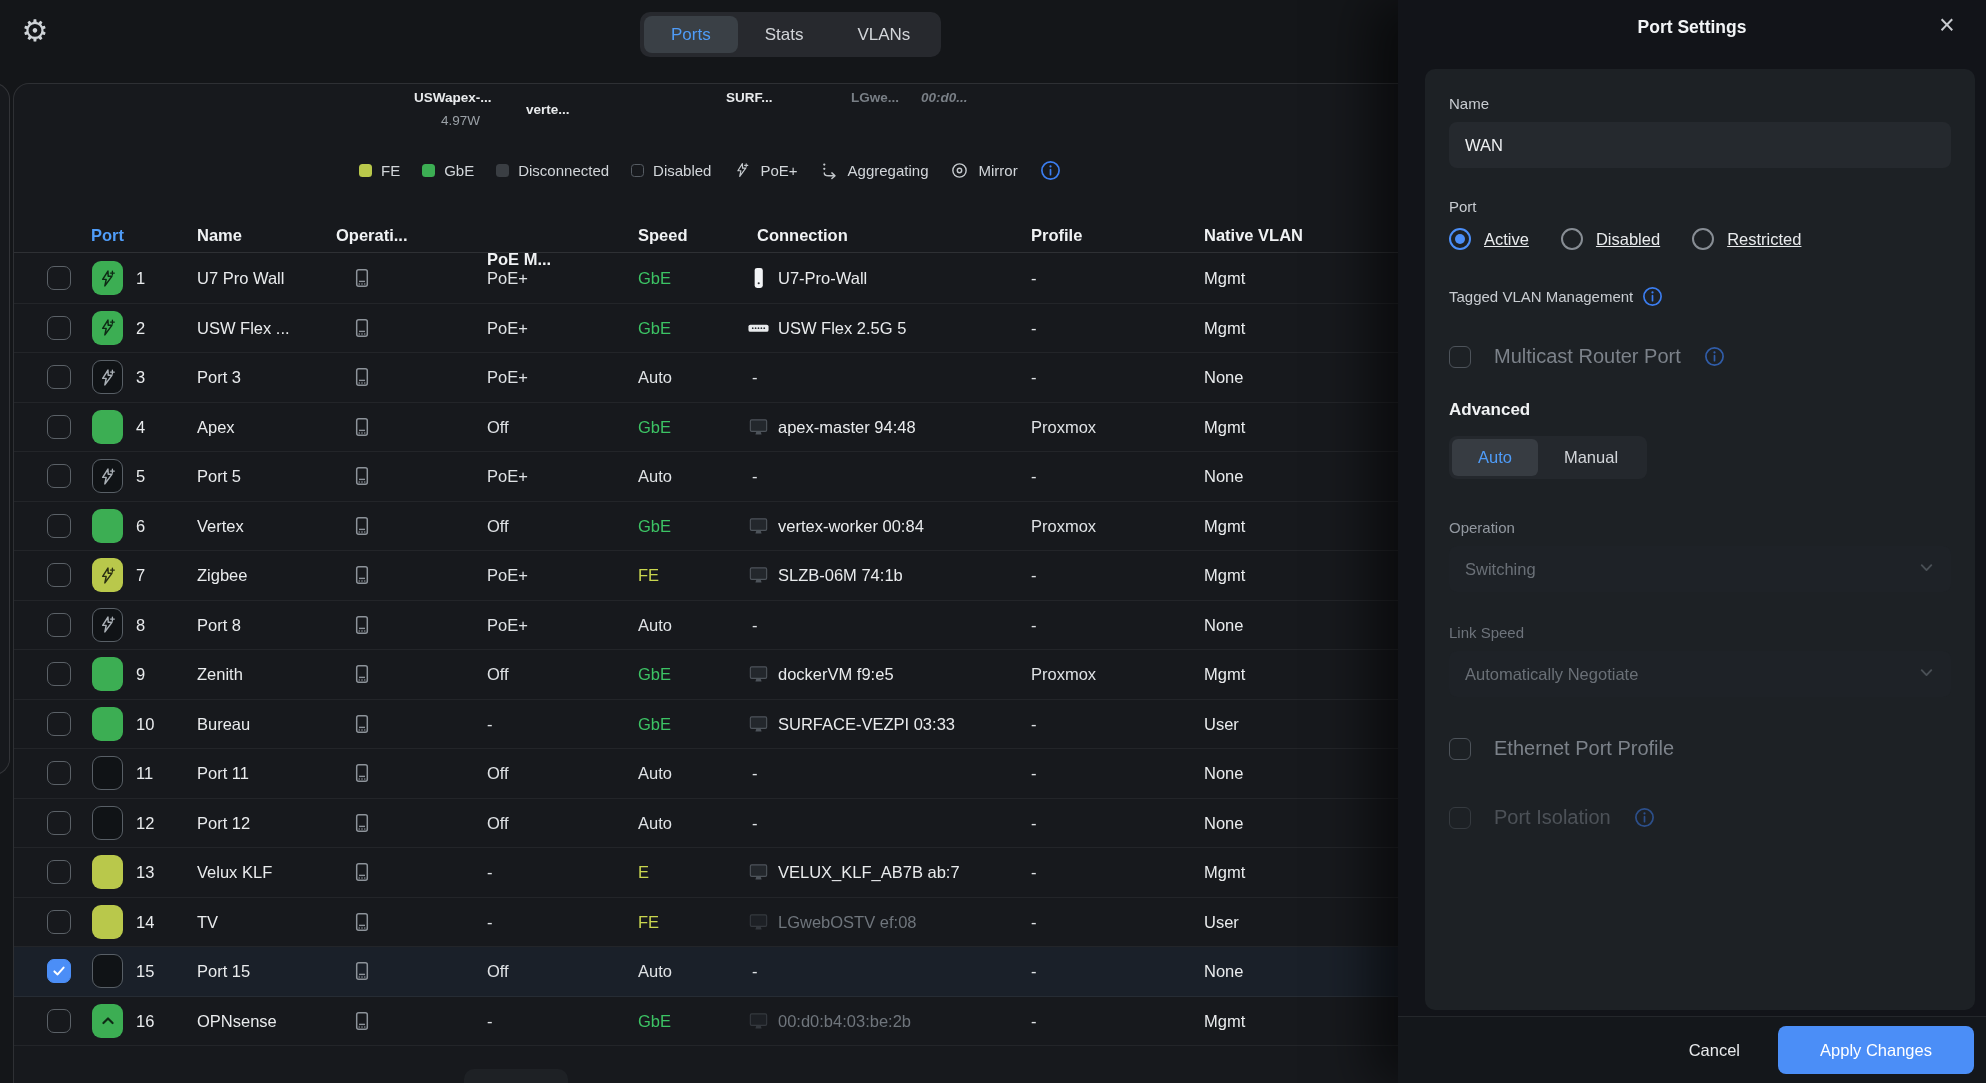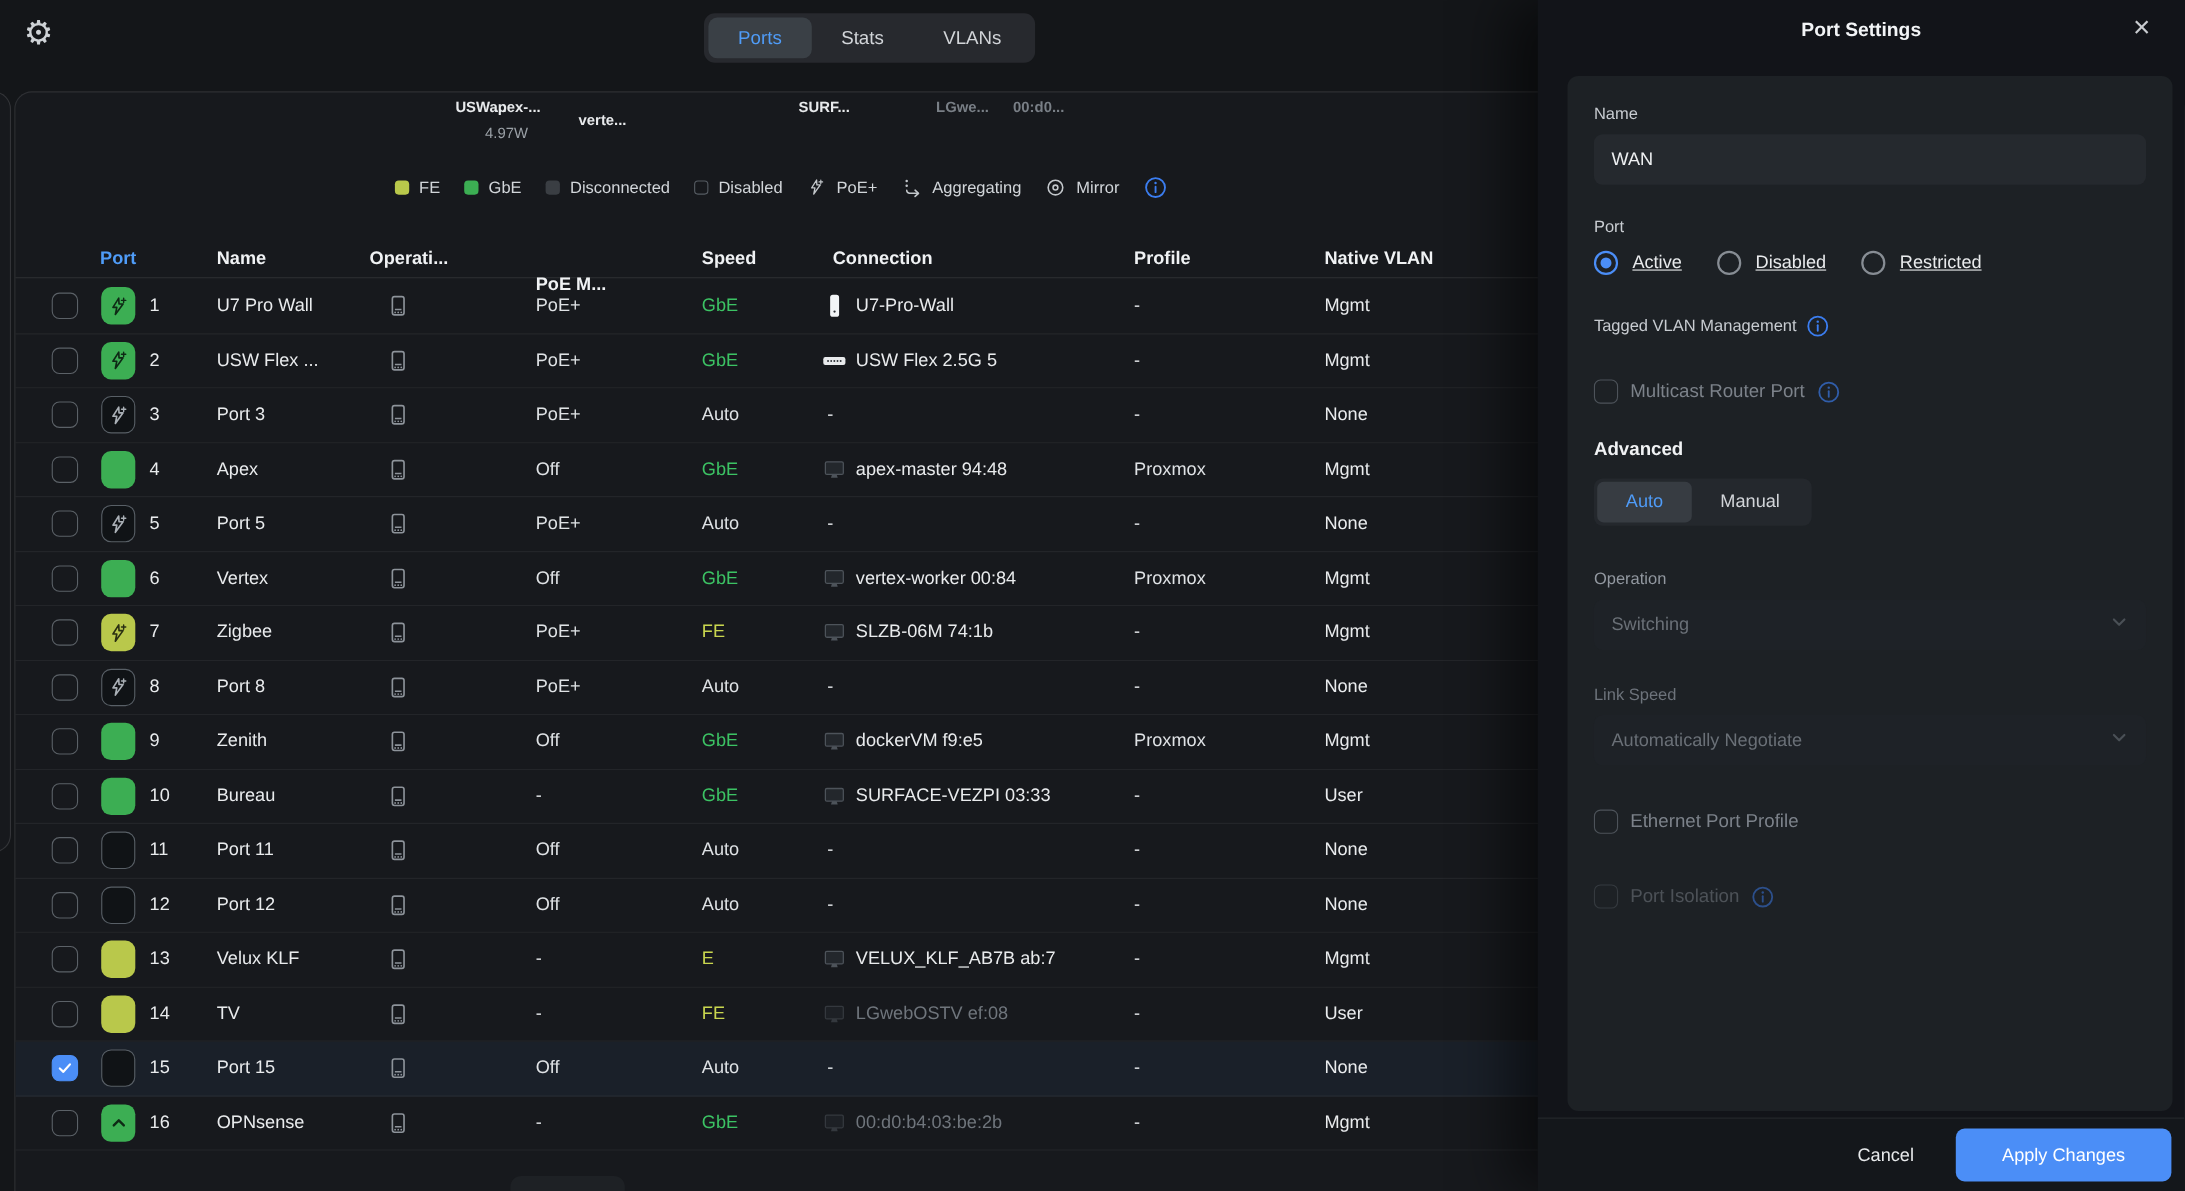--- a/index.html
+++ b/index.html
@@ -91,21 +91,21 @@
   .select.disabled { background:#1e2227; color:#6a7077; cursor:default; }
   .select.disabled .val { font-weight:normal; }
 
   .radio-row { display:flex; align-items:center; gap:32px; margin-top:13px;text-decoration:underline; }
   .radio { display:flex; align-items:center; gap:13px; font-size:16.5px; color:#e9ebed; cursor:pointer; }
   .rdot { width:22px; height:22px; border-radius:50%; border:2px solid #878d94; position:relative; }
   .radio.sel .rdot { border-color:var(--apply); }
   .radio.sel .rdot::after { content:""; position:absolute; left:50%; top:50%; transform:translate(-50%,-50%);
     width:10px; height:10px; border-radius:50%; background:var(--apply); }
 
-  .check-row { display:flex; align-items:center; gap:11px; font-size:17px; }
+  .check-row { display:flex; align-items:center; gap:23px; font-size:20px; }
   .check-row .box { width:22px; height:22px; border-radius:6px; border:1.5px solid #4d535a; }
   .check-row.dim { color:#7c828a; }
   .check-row.faded { opacity:.5; }
 
   .h-advanced { font-size:17px; font-weight:bold; color:#f0f2f4; }
 
   .seg { display:inline-flex; background:#24282d; border-radius:8px; padding:3px; margin-top:16px; }
   .seg .s { padding:9px 26px; font-size:16.5px; color:#d2d5d9; border-radius:6px; cursor:pointer; }
   .seg .s.active { background:#373c42; color:var(--blue); }
 
@@ -133,21 +133,21 @@
 
 <div class="sliver"></div>
 
 <div class="card">
   <div class="devbar">
       <span class="devlabel" style="left: 400px;">USW ...</span>
       <span class="devlabel" style="left: 431px;">apex-...</span>
       <span class="devlabel" style="left: 512px; margin-top: 12px;">verte...</span>
       <span class="devlabel" style="left: 712px;">SURF...</span>
       <span class="devlabel dim" style="left: 837px;">LGwe...</span>
-      <span class="devlabel dim" style="left: 907px;">00:d0...</span>
+      <span class="devlabel dim" style="left: 907px; font-style: italic;">00:d0...</span>
       <span class="power" style="left: 427px;">4.97W</span>
     </div>
   <div class="legend">
       <div class="item">
         <span class="swatch" style="background:#b9c84b"></span>
         <span>FE</span>
       </div>
       <div class="item">
         <span class="swatch" style="background:#3cae53"></span>
         <span>GbE</span>

